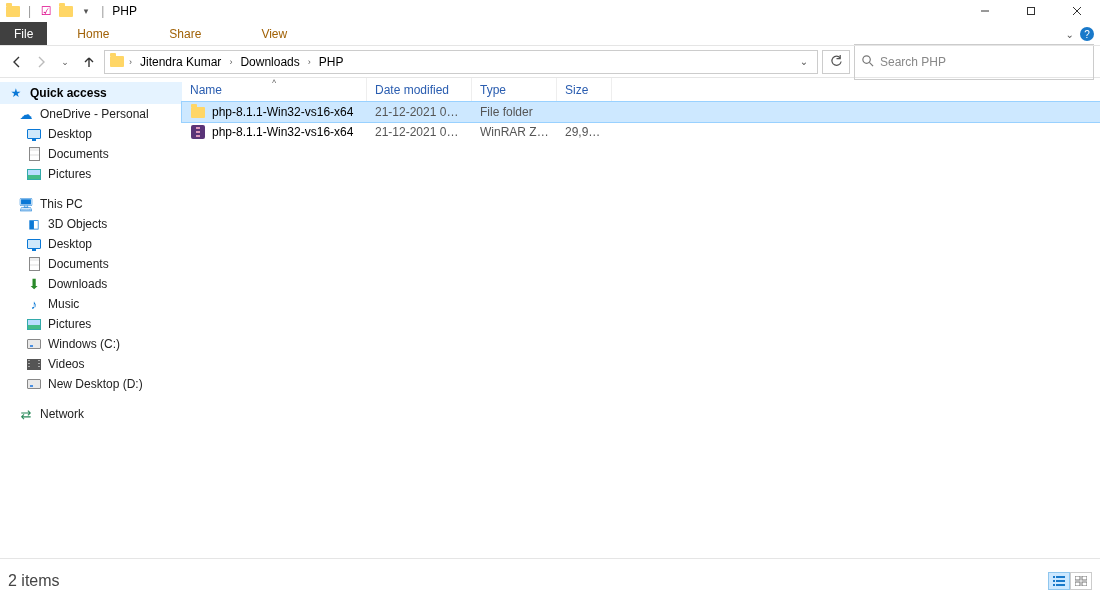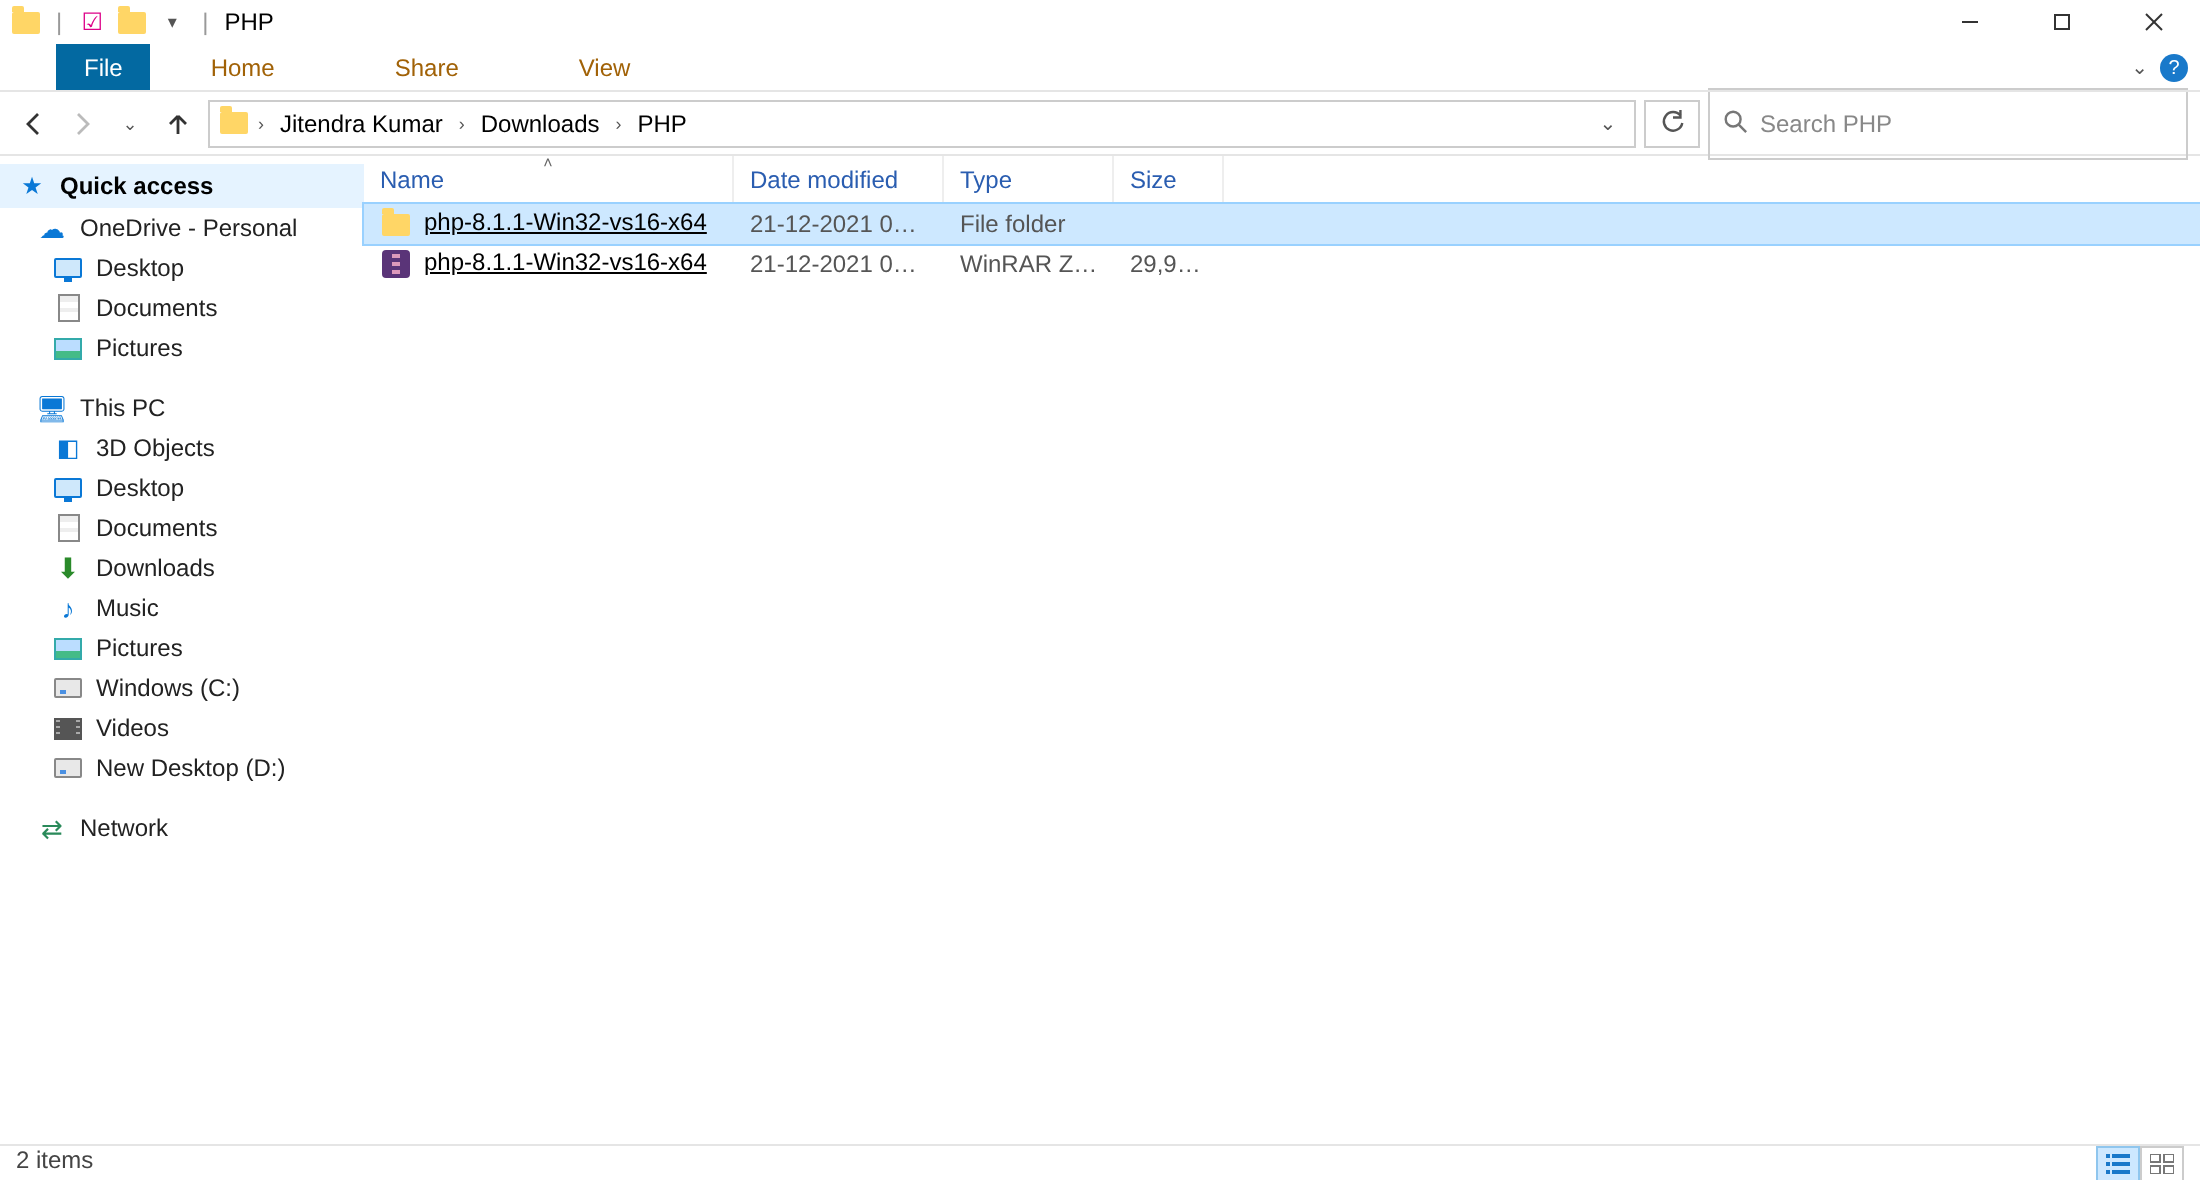--- a/index.html
+++ b/index.html
@@ -61,27 +61,26 @@
   .window-btn svg { width: 10px; height: 10px; }
   
   .ribbon-tabs {
     height: 24px;
     display: flex;
     align-items: stretch;
     border-bottom: 1px solid #e5e5e5;
     position: relative;
   }
   .file-tab {
-    background: #0369a1;
+    background: #404040;
     color: #fff;
     padding: 0 14px;
     display: flex;
     align-items: center;
     font-size: 12px;
-    margin-left: 28px;
   }
   .ribbon-tab {
     padding: 0 30px;
     display: flex;
     align-items: center;
     font-size: 12px;
     color: #a16207;
     text-align: right;
   }
   .ribbon-right {
@@ -262,36 +261,36 @@
   .file-row.selected {
     background: #cde8ff;
     outline: 1px solid #99d1ff;
   }
   .cell {
     padding: 0 8px;
     overflow: hidden;
     white-space: nowrap;
     text-overflow: ellipsis;
   }
-  .cell.name { width: 185px; display: flex; gap: 6px; text-decoration: underline; }
+  .cell.name { width: 185px; display: flex; align-items: center; gap: 6px; }
   .cell.date { width: 105px; color: #555; }
   .cell.type { width: 85px; color: #555; }
   .cell.size { width: 55px; text-align: right; color: #555; }
   
   .statusbar {
     position: absolute;
     bottom: 0;
     left: 0;
     right: 0;
-    height: 18px;
+    height: 32px;
     border-top: 1px solid #e5e5e5;
     display: flex;
-    align-items: flex-start;
+    align-items: flex-end;
     padding: 0 8px;
-    font-size: 12px;
+    font-size: 16px;
     color: #444;
   }
   .statusbar .spacer { flex: 1; }
   .view-toggle {
     display: flex;
     gap: 0;
   }
   .view-btn {
     width: 22px;
     height: 18px;

